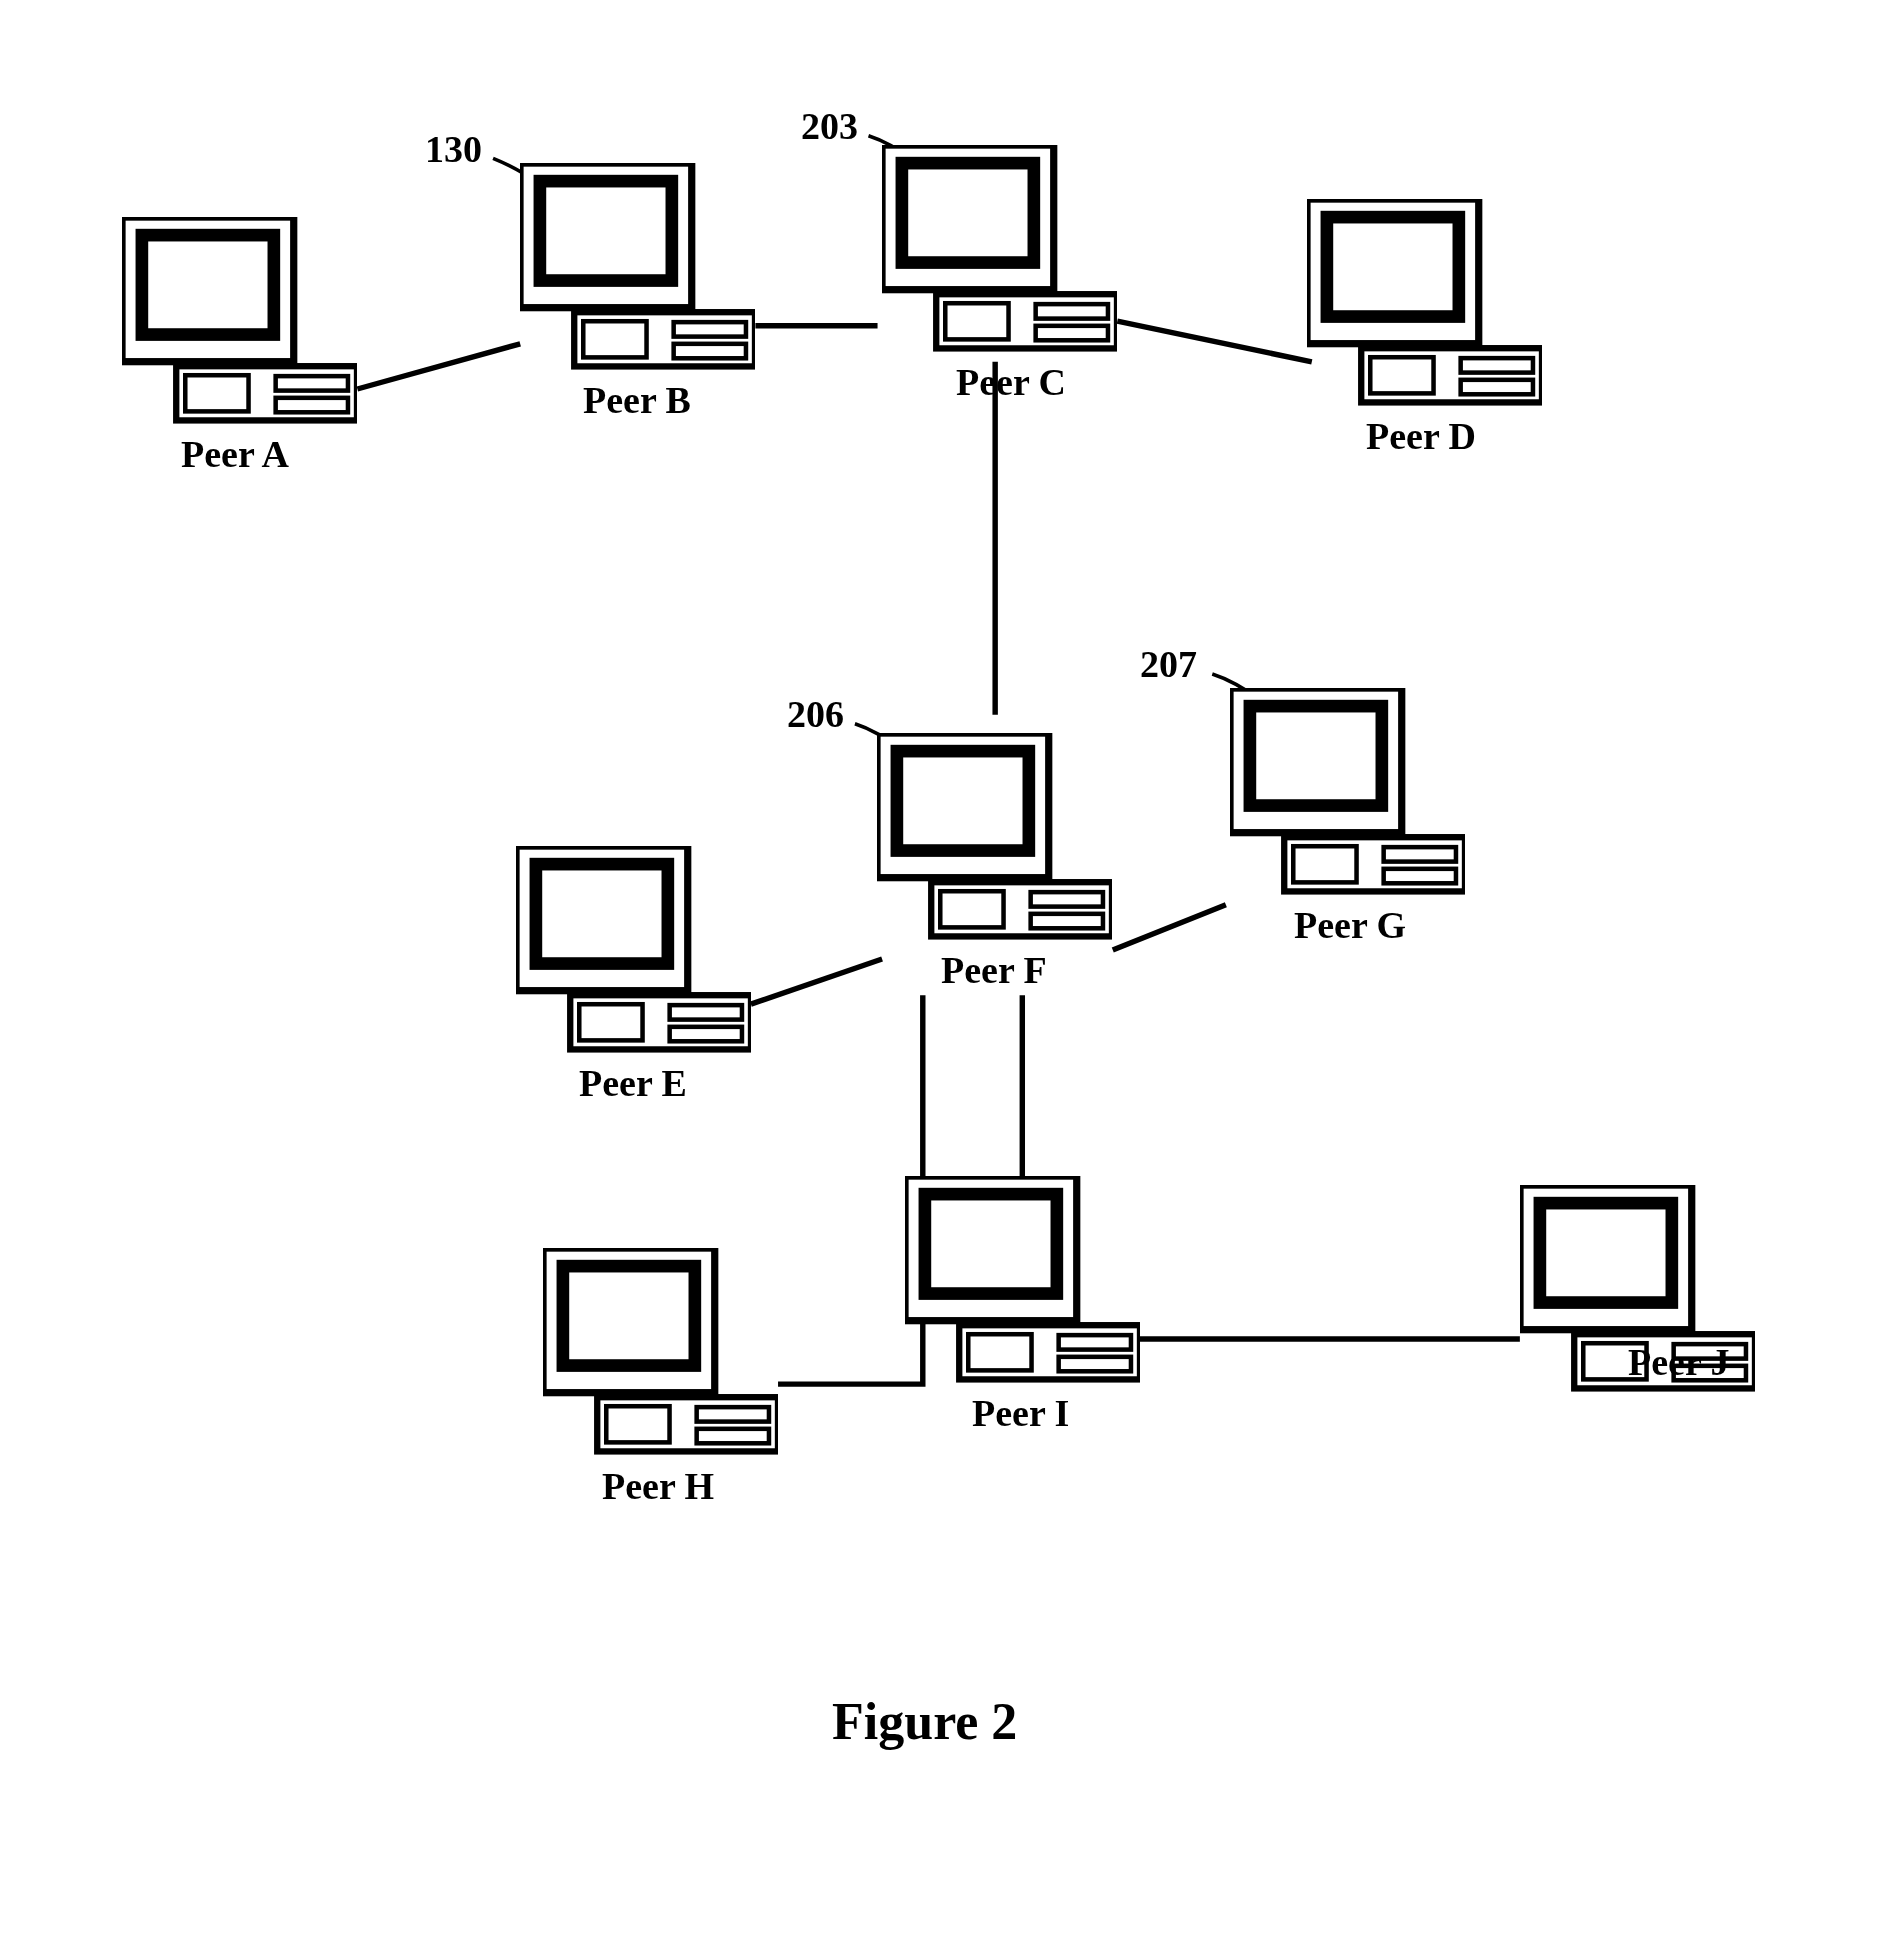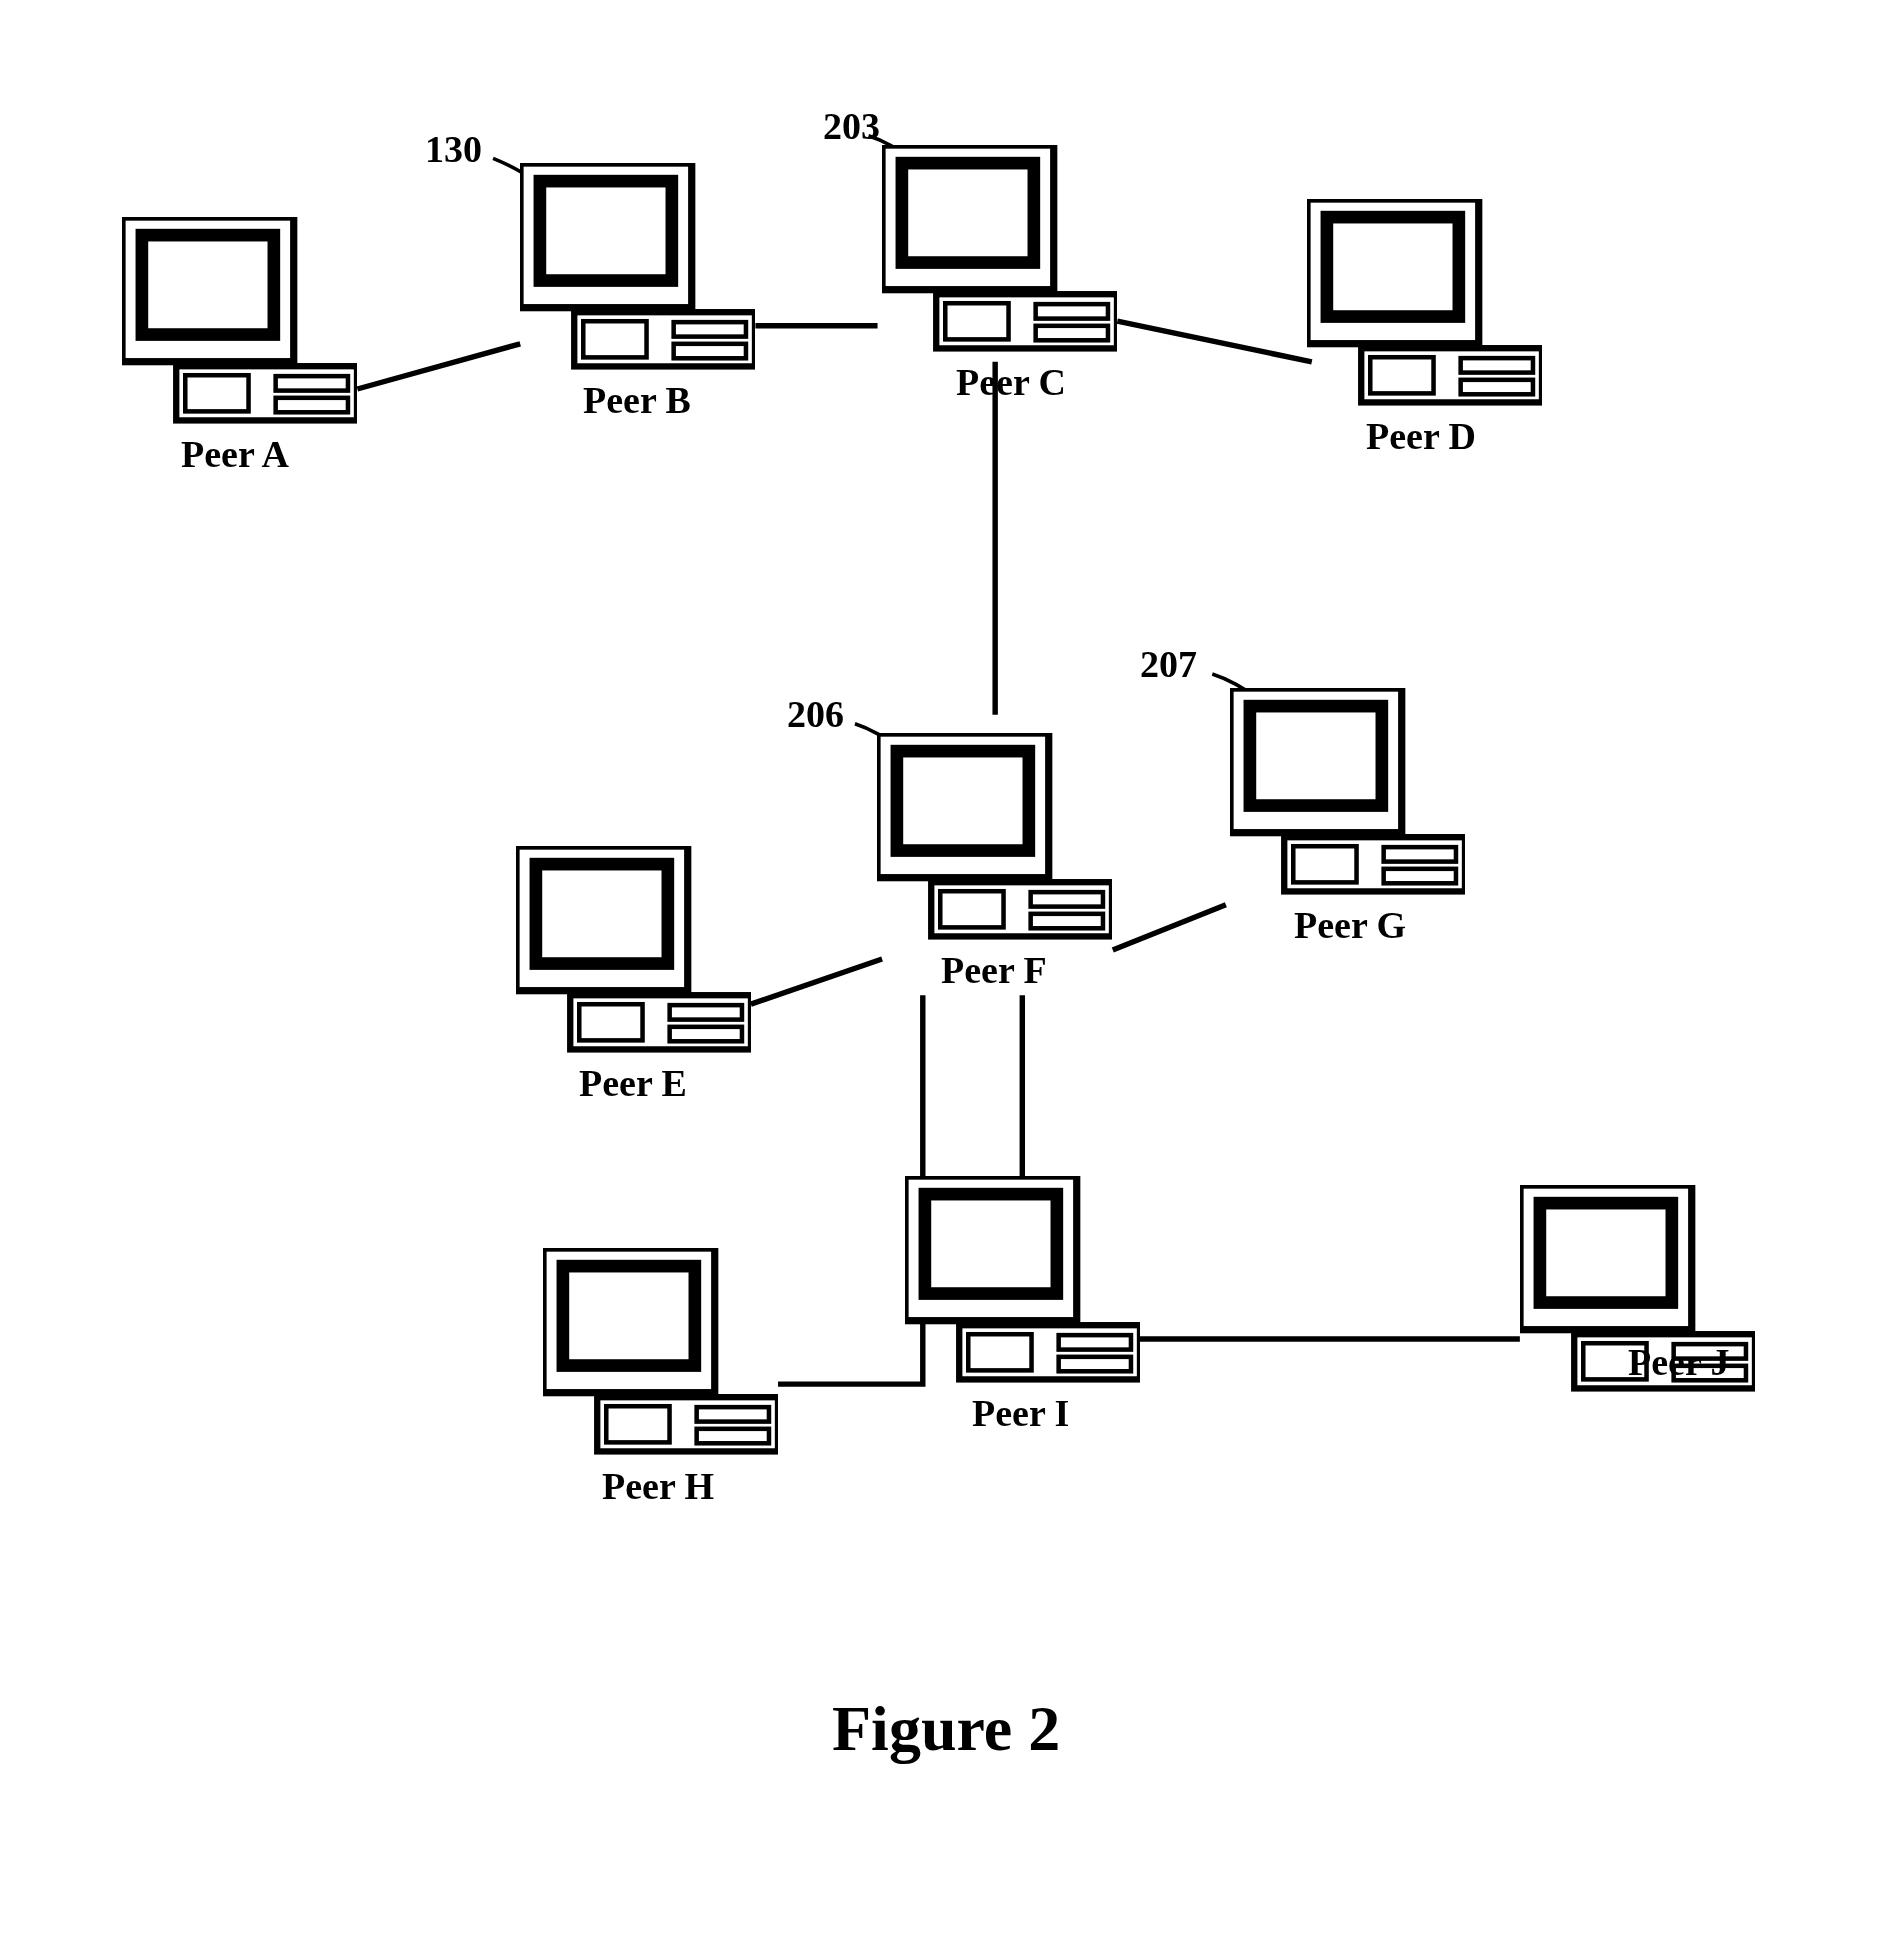--- a/index.html
+++ b/index.html
@@ -10,21 +10,21 @@
     height: 1955px;
     font-family: "Times New Roman", Times, serif;
   }
   .canvas {
     position: relative;
     width: 1889px;
     height: 1955px;
   }
   .figure-label {
     position: absolute;
-    font-size: 64px;
+    font-size: 52px;
     font-weight: bold;
   }
   .ref-label {
     position: absolute;
     font-size: 38px;
     font-weight: bold;
   }
   .peer-label {
     position: absolute;
     font-size: 38px;
@@ -102,21 +102,21 @@
   <svg class="computer" style="left:520px; top:163px; width:235px; height:208px;" viewBox="0 0 260 230" width="235" height="208">
     <use href="#pc"></use>
   </svg>
   <div class="peer-label" style="left:583px; top:378px;">Peer B</div>
   <div class="ref-label" style="left:425px; top:127px;">130</div>
 
   <svg class="computer" style="left:882px; top:145px; width:235px; height:208px;" viewBox="0 0 260 230" width="235" height="208">
     <use href="#pc"></use>
   </svg>
   <div class="peer-label" style="left:945px; top:360px;margin-left:11px;">Peer C</div>
-  <div class="ref-label" style="left:823px; top:104px;text-align:center;">203</div>
+  <div class="ref-label" style="left:801px; top:104px;text-align:center;">203</div>
 
   <svg class="computer" style="left:1307px; top:199px; width:235px; height:208px;" viewBox="0 0 260 230" width="235" height="208">
     <use href="#pc"></use>
   </svg>
   <div class="peer-label" style="left:1366px; top:414px;">Peer D</div>
 
   <svg class="computer" style="left:516px; top:846px; width:235px; height:208px;" viewBox="0 0 260 230" width="235" height="208">
     <use href="#pc"></use>
   </svg>
   <div class="peer-label" style="left:579px; top:1061px;">Peer E</div>

